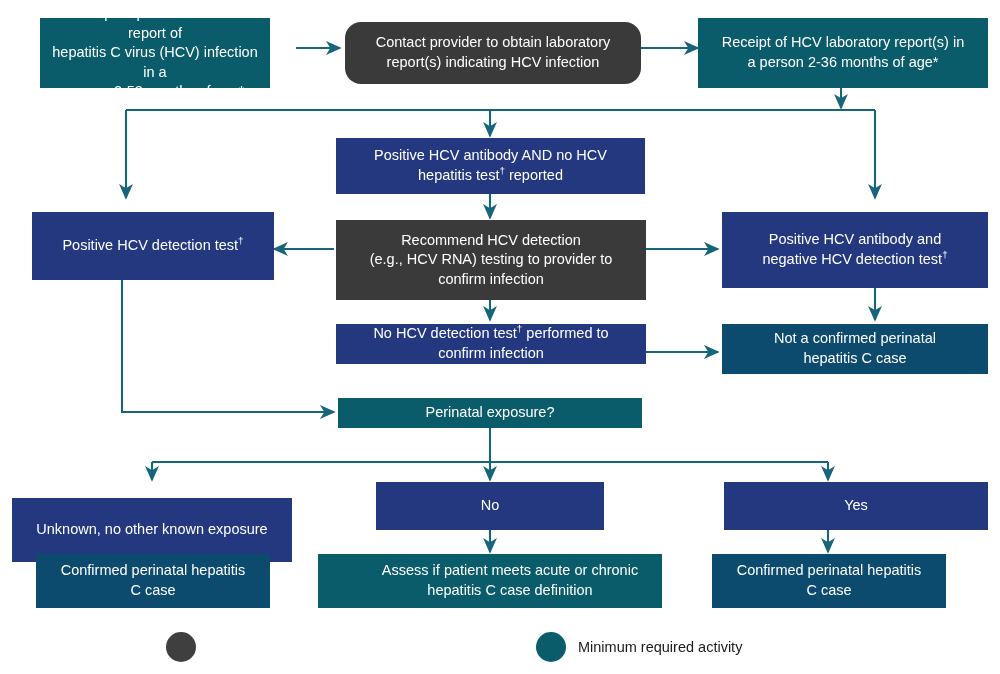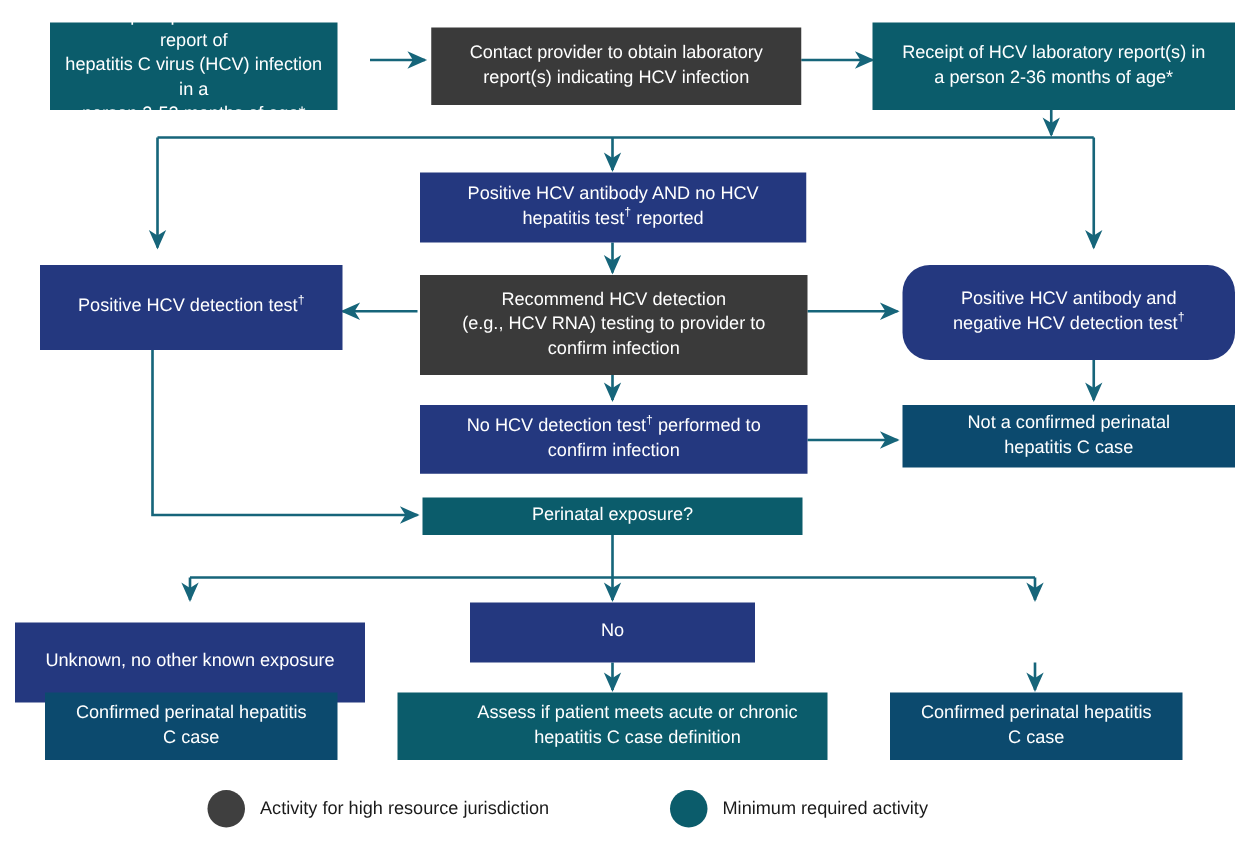--- a/index.html
+++ b/index.html
@@ -124,21 +124,21 @@
   </svg>
 
   <div class="node node-teal" style="left:10px; top:18px; width:230px; height:70px;margin-left:30px;">
     <div>
       <span>Receipt of provider or other report of</span><br>
       <span>hepatitis C virus (HCV) infection in a</span><br>
       <span>person 2-52 months of age*</span>
     </div>
   </div>
 
-  <div class="node node-dark" style="left:345px; top:22px; width:296px; height:62px;">
+  <div class="node node-dark" style="left:345px; top:22px; width:296px; height:62px;border-radius:16px;">
     <div>
       <span>Contact provider to obtain laboratory</span><br>
       <span>report(s) indicating HCV infection</span>
     </div>
   </div>
 
   <div class="node node-teal" style="left:698px; top:18px; width:290px; height:70px;">
     <div>
       <span>Receipt of HCV laboratory report(s) in</span><br>
       <span>a person 2-36 months of age*</span>
@@ -159,28 +159,28 @@
   </div>
 
   <div class="node node-dark" style="left:336px; top:220px; width:310px; height:80px;">
     <div>
       <span>Recommend HCV detection</span><br>
       <span>(e.g., HCV RNA) testing to provider to</span><br>
       <span>confirm infection</span>
     </div>
   </div>
 
-  <div class="node node-blue" style="left:722px; top:212px; width:266px; height:76px;border-radius:22px;">
+  <div class="node node-blue" style="left:722px; top:212px; width:266px; height:76px;">
     <div>
       <span>Positive HCV antibody and</span><br>
       <span>negative HCV detection test</span><sup>†</sup>
     </div>
   </div>
 
-  <div class="node node-blue" style="left:336px; top:324px; width:310px; height:55px;">
+  <div class="node node-blue" style="left:336px; top:324px; width:310px; height:40px;">
     <div>
       <span>No HCV detection test</span><sup>†</sup><span> performed to</span><br>
       <span>confirm infection</span>
     </div>
   </div>
 
   <div class="node node-purple" style="left:722px; top:324px; width:266px; height:50px;">
     <div>
       <span>Not a confirmed perinatal</span><br>
       <span>hepatitis C case</span>
@@ -198,20 +198,25 @@
       <span>Unknown, no other known exposure</span>
     </div>
   </div>
 
   <div class="node node-blue" style="left:376px; top:482px; width:228px; height:48px;">
     <div>
       <span>No</span>
     </div>
   </div>
 
+  <div class="node node-blue" style="left:724px; top:482px; width:264px; height:48px;">
+    <div>
+      <span>Yes</span>
+    </div>
+  </div>
 
   <div class="node node-purple" style="left:36px; top:554px; width:234px; height:54px;">
     <div>
       <span>Confirmed perinatal hepatitis</span><br>
       <span>C case</span>
     </div>
   </div>
 
   <div class="node node-teal" style="left:318px; top:554px; width:344px; height:54px;padding-left:48px;">
     <div>
@@ -222,21 +227,20 @@
 
   <div class="node node-purple" style="left:712px; top:554px; width:234px; height:54px;">
     <div>
       <span>Confirmed perinatal hepatitis</span><br>
       <span>C case</span>
     </div>
   </div>
 
   <div class="legend" style="left:166px; top:632px;">
     <span class="dot dot-dark"></span>
-    <span class="lbl">Activity for high resource jurisdiction</span>
   </div>
 
   <div class="legend" style="left:536px; top:632px;">
     <span class="dot dot-teal"></span>
     <span class="lbl">Minimum required activity</span>
   </div>
 
 </div>
 
 </body></html>

